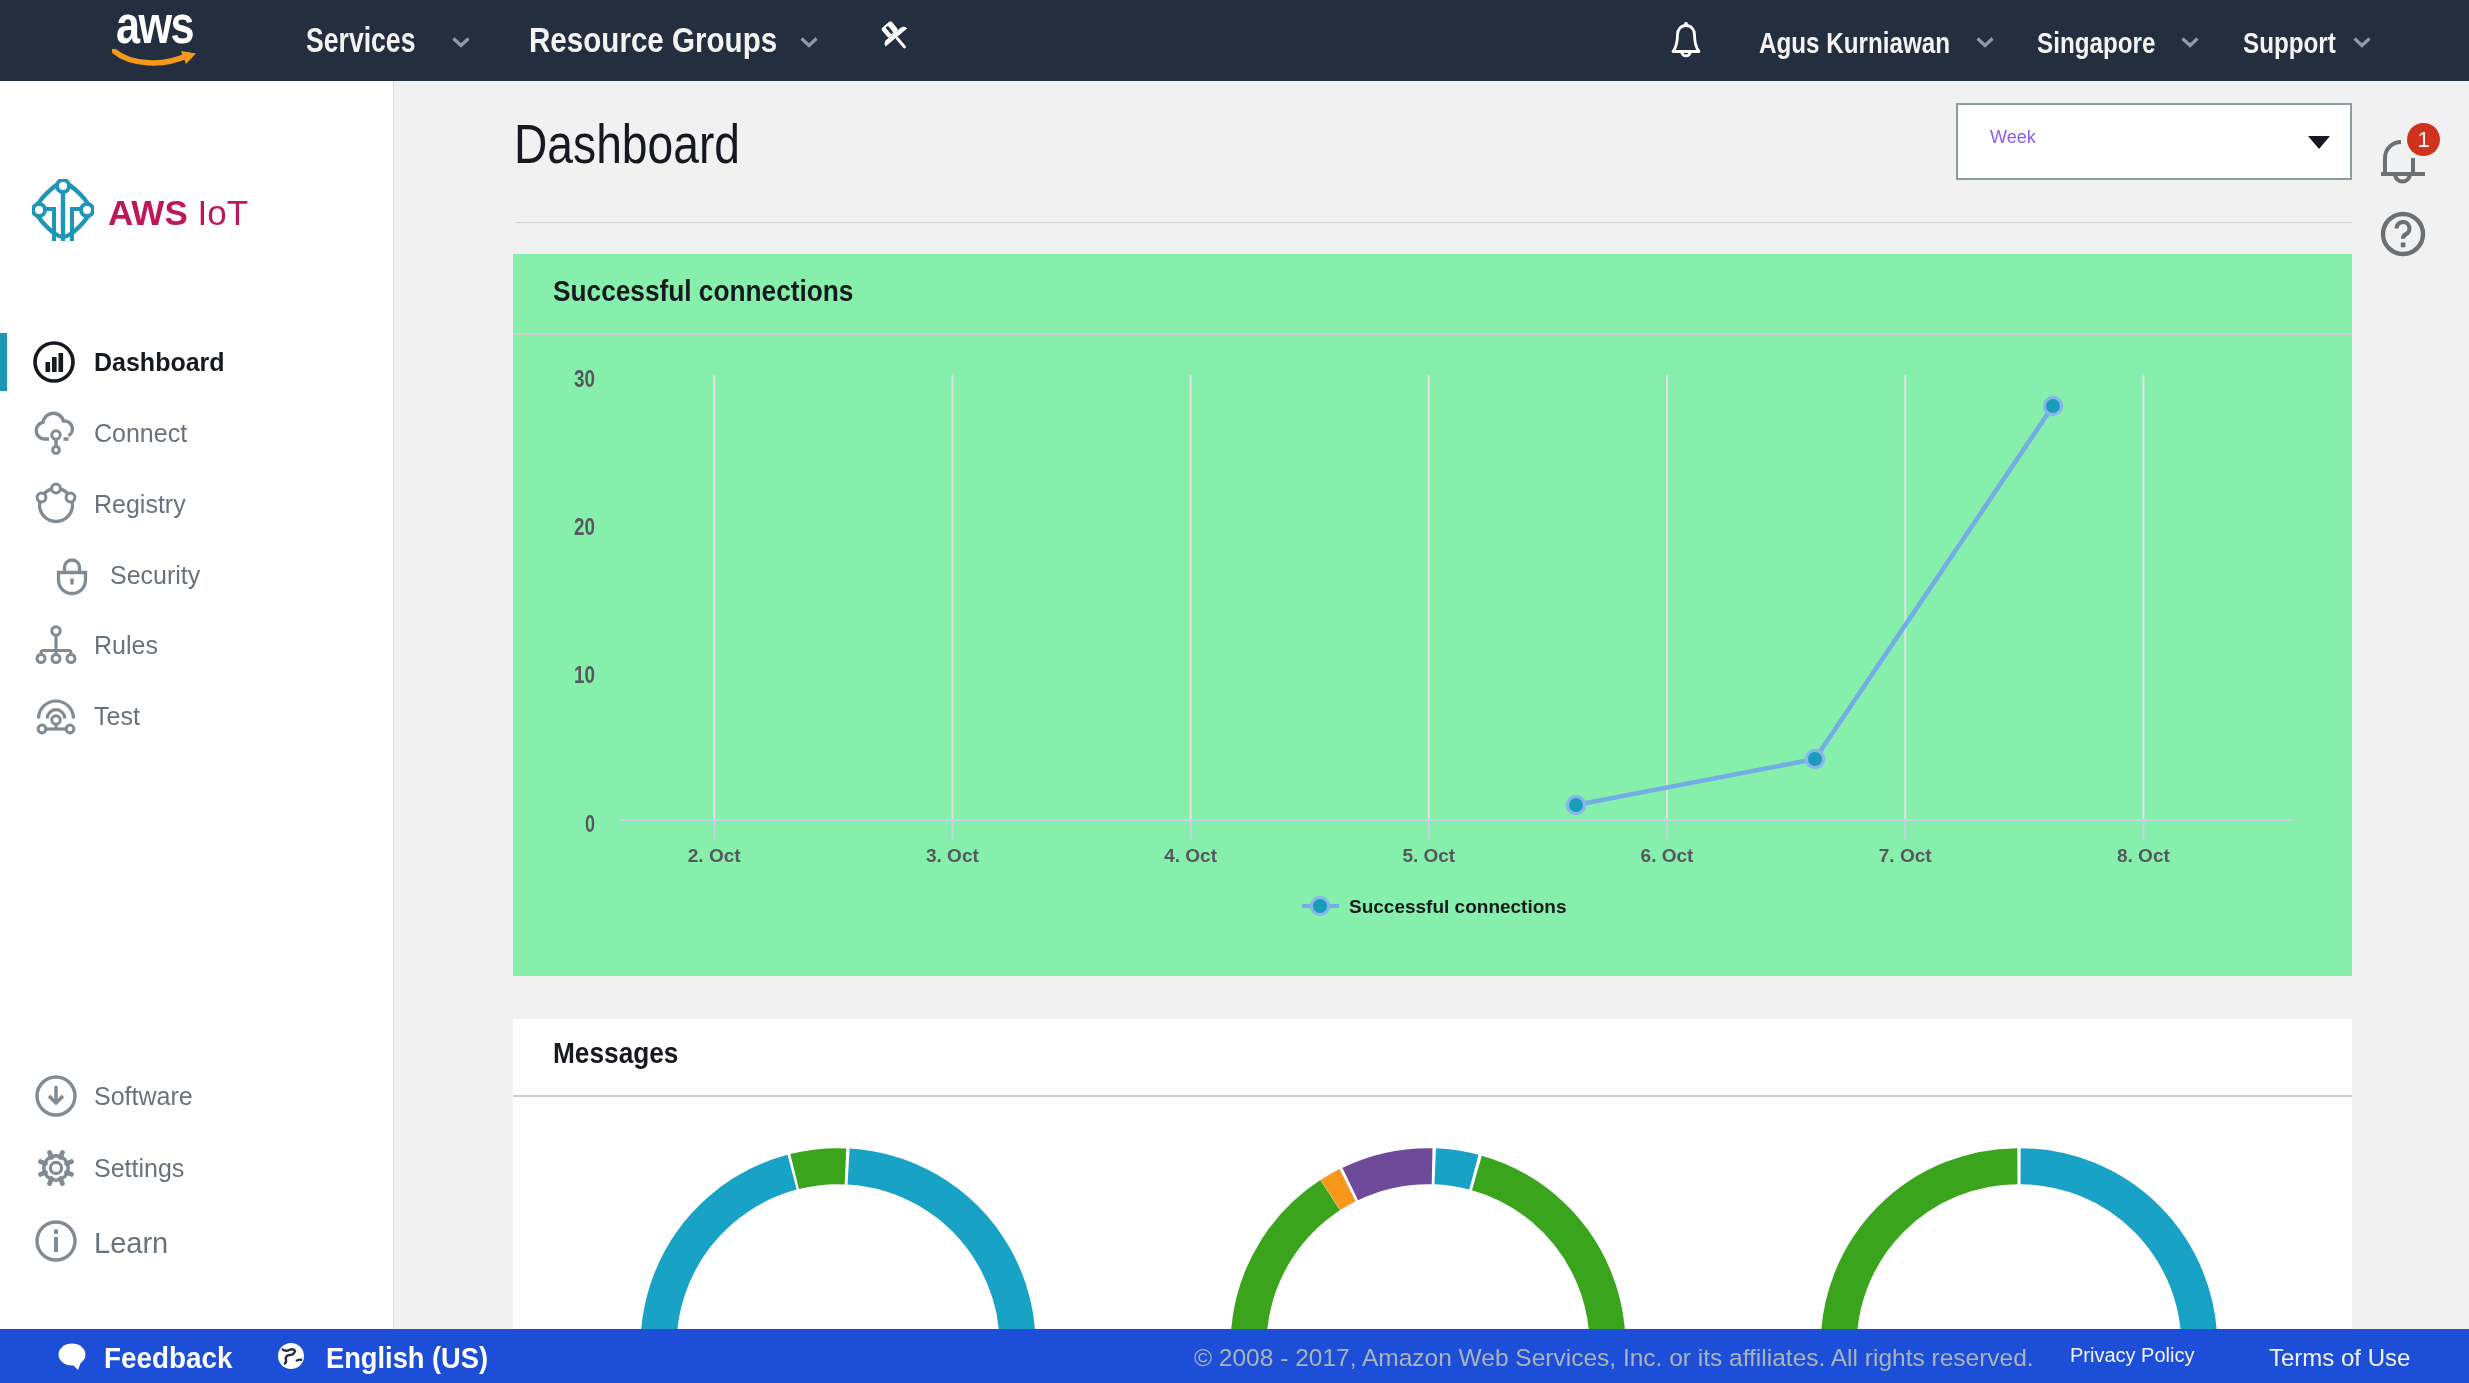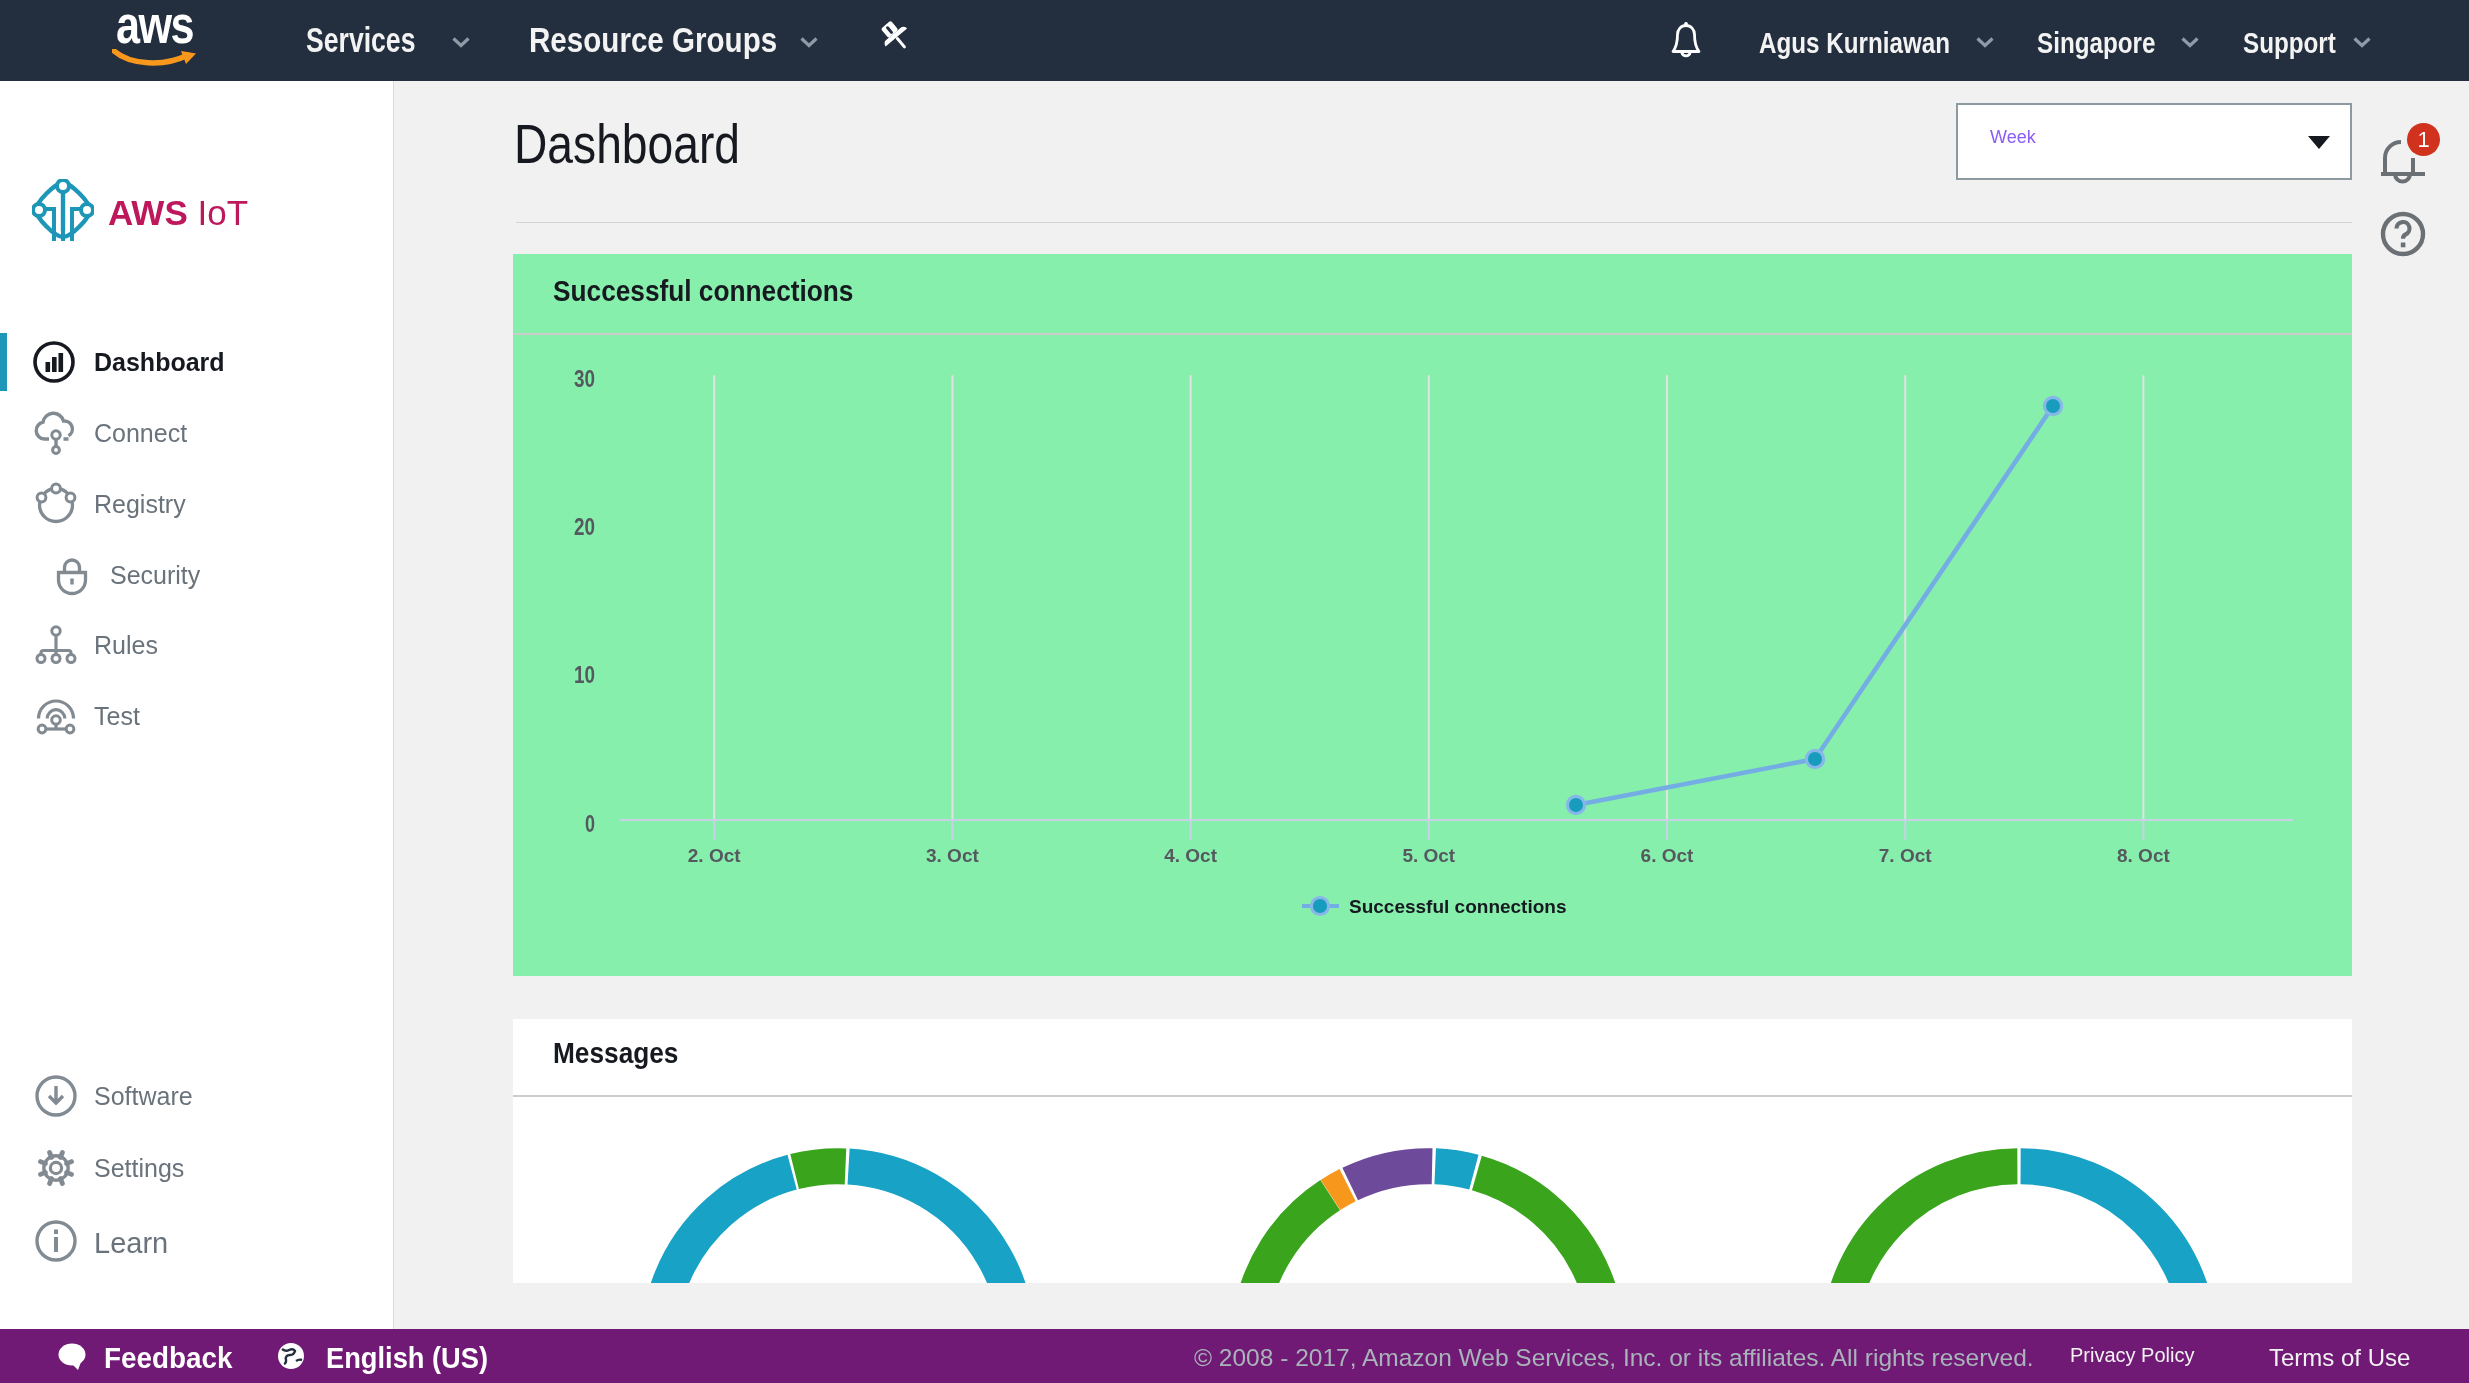--- a/index.html
+++ b/index.html
@@ -203,40 +203,40 @@
 <path d="M 1063 551 L 1302 505 L 1540 152" stroke="#74ade4" stroke-width="4.6" fill="none"></path>
 <circle cx="1063" cy="551" r="8.6" fill="#189cbe" stroke="#87b7e8" stroke-width="3.2"></circle>
       <circle cx="1302" cy="505" r="8.6" fill="#189cbe" stroke="#87b7e8" stroke-width="3.2"></circle>
       <circle cx="1540" cy="152" r="8.6" fill="#189cbe" stroke="#87b7e8" stroke-width="3.2"></circle>
 <line x1="789" y1="652" x2="826" y2="652" stroke="#74ade4" stroke-width="4"></line>
 <circle cx="807" cy="652" r="8.6" fill="#189cbe" stroke="#87b7e8" stroke-width="3"></circle>
 <text x="836" y="659" font-size="19" font-weight="bold" fill="#16191f">Successful connections</text>
 </svg>
 </div>
 
-<div class="abs" style="left:513px;top:1019px;width:1839px;height:264px;background:#fff;overflow:hidden">
+<div class="abs" style="left:513px;top:1019px;width:1839px;height:310px;background:#fff;overflow:hidden">
   <div class="abs" style="left:40px;top:18px;font-size:29px;font-weight:bold;color:#16191f;transform:scaleX(.905);transform-origin:0 0">Messages</div>
   <div class="abs" style="left:0;top:76px;width:1839px;height:2px;background:#ccc"></div>
   <div class="abs" style="left:105px;top:121px"><svg width="440" height="200" viewBox="0 0 440 200">
         <path d="M 230.6 26.5 A 179.5 179.5 0 1 1 174.1 32.2" stroke="#17a2c6" stroke-width="36" fill="none"></path>
         <path d="M 176.6 31.5 A 179.5 179.5 0 0 1 227.5 26.4" stroke="#3aa41c" stroke-width="36" fill="none"></path>
       </svg></div>
   <div class="abs" style="left:695px;top:121px"><svg width="440" height="200" viewBox="0 0 440 200">
         <path d="M 268.9 33.0 A 179.5 179.5 0 1 1 122.2 55.2" stroke="#3aa41c" stroke-width="36" fill="none"></path>
         <path d="M 122.5 55.0 A 179.5 179.5 0 0 1 139.6 45.2" stroke="#f7981d" stroke-width="36" fill="none"></path>
         <path d="M 142.2 44.0 A 179.5 179.5 0 0 1 224.1 26.2" stroke="#6d4a9a" stroke-width="36" fill="none"></path>
         <path d="M 227.2 26.3 A 179.5 179.5 0 0 1 265.9 32.2" stroke="#17a2c6" stroke-width="36" fill="none"></path>
       </svg></div>
   <div class="abs" style="left:1286px;top:121px"><svg width="440" height="200" viewBox="0 0 440 200">
         <path d="M 219.8 385.2 A 179.5 179.5 0 0 1 218.4 26.2" stroke="#3aa41c" stroke-width="36" fill="none"></path>
         <path d="M 221.6 26.2 A 179.5 179.5 0 0 1 220.2 385.2" stroke="#17a2c6" stroke-width="36" fill="none"></path>
       </svg></div>
 </div>
 
-<div class="abs" style="left:0;top:1329px;width:2469px;height:54px;background:#701a75">
+<div class="abs" style="left:0;top:1329px;width:2469px;height:54px;background:#1d4ed8">
   <div class="abs" style="left:57px;top:13px"><svg width="32" height="30" viewBox="0 0 32 30">
         <ellipse cx="15" cy="12.5" rx="13.5" ry="11" fill="#fff"></ellipse>
         <path d="M14 21 L24 20 L21 28 Z" fill="#fff"></path>
       </svg></div>
   <div class="abs" style="left:104px;top:13px;color:#fff;font-size:29px;font-weight:bold;transform:scaleX(.96);transform-origin:0 0">Feedback</div>
   <div class="abs" style="left:276px;top:12px"><svg width="30" height="30" viewBox="0 0 30 30">
         <circle cx="15" cy="15" r="13" fill="#fff"></circle>
         <path d="M6 8 q4 3 7 1 q4 -2 6 1 q-1 4 -5 4 q-5 0 -4 5 q0.5 3 -2 4 M20 20 q3 -2 6 -1" stroke="#232f3e" stroke-width="2.4" fill="none"></path>
       </svg></div>
   <div class="abs" style="left:326px;top:13px;color:#fff;font-size:29px;font-weight:bold;transform:scaleX(.94);transform-origin:0 0">English (US)</div>

